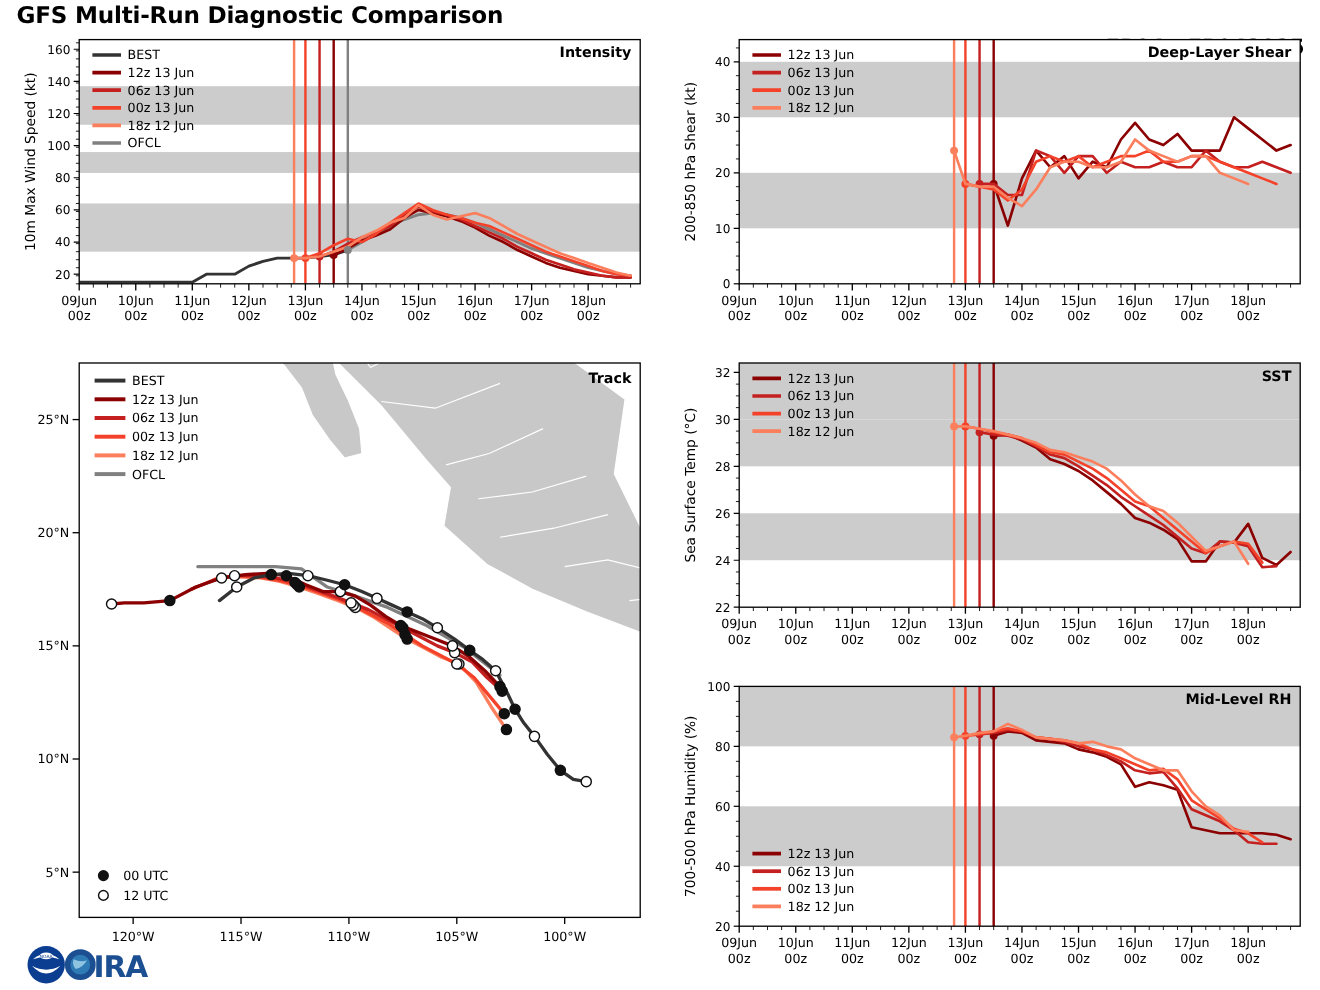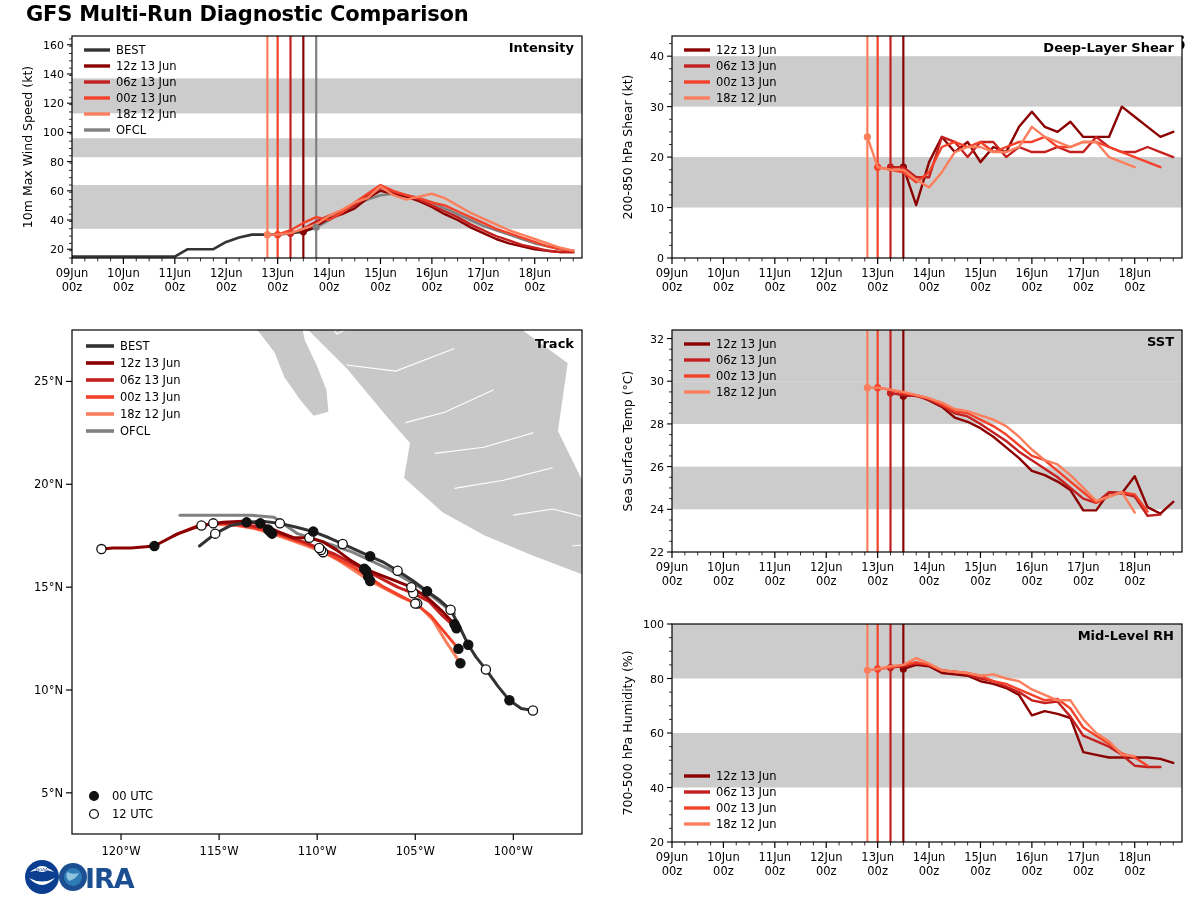--- a/index.html
+++ b/index.html
@@ -1,20 +1,20 @@
 <!DOCTYPE html>
 <html><head>
 <meta charset="utf-8">
 <style>
   html,body{margin:0;padding:0;}
   body{width:1200px;height:900px;background:#ffffff;
        font-family:"DejaVu Sans","Liberation Sans",sans-serif;overflow:hidden;}
   .root{position:relative;width:1200px;height:900px;}
 
-  .title-left{position:absolute;left:26px;top:2px;font-size:21px;font-weight:bold;color:#000;letter-spacing:-0.2px;text-align:center;}
+  .title-left{position:absolute;left:15px;top:2px;font-size:21px;font-weight:bold;color:#000;letter-spacing:-0.2px;text-align:center;}
   .title-right{position:absolute;right:14px;top:4px;font-size:19px;font-weight:bold;color:#000;margin-top:28px;}
 
   .panel{position:absolute;}
   .panel svg{display:block;}
 
   .logo{position:absolute;left:23px;top:856px;width:126px;height:42px;}
 </style>
 </head>
 <body>
 

